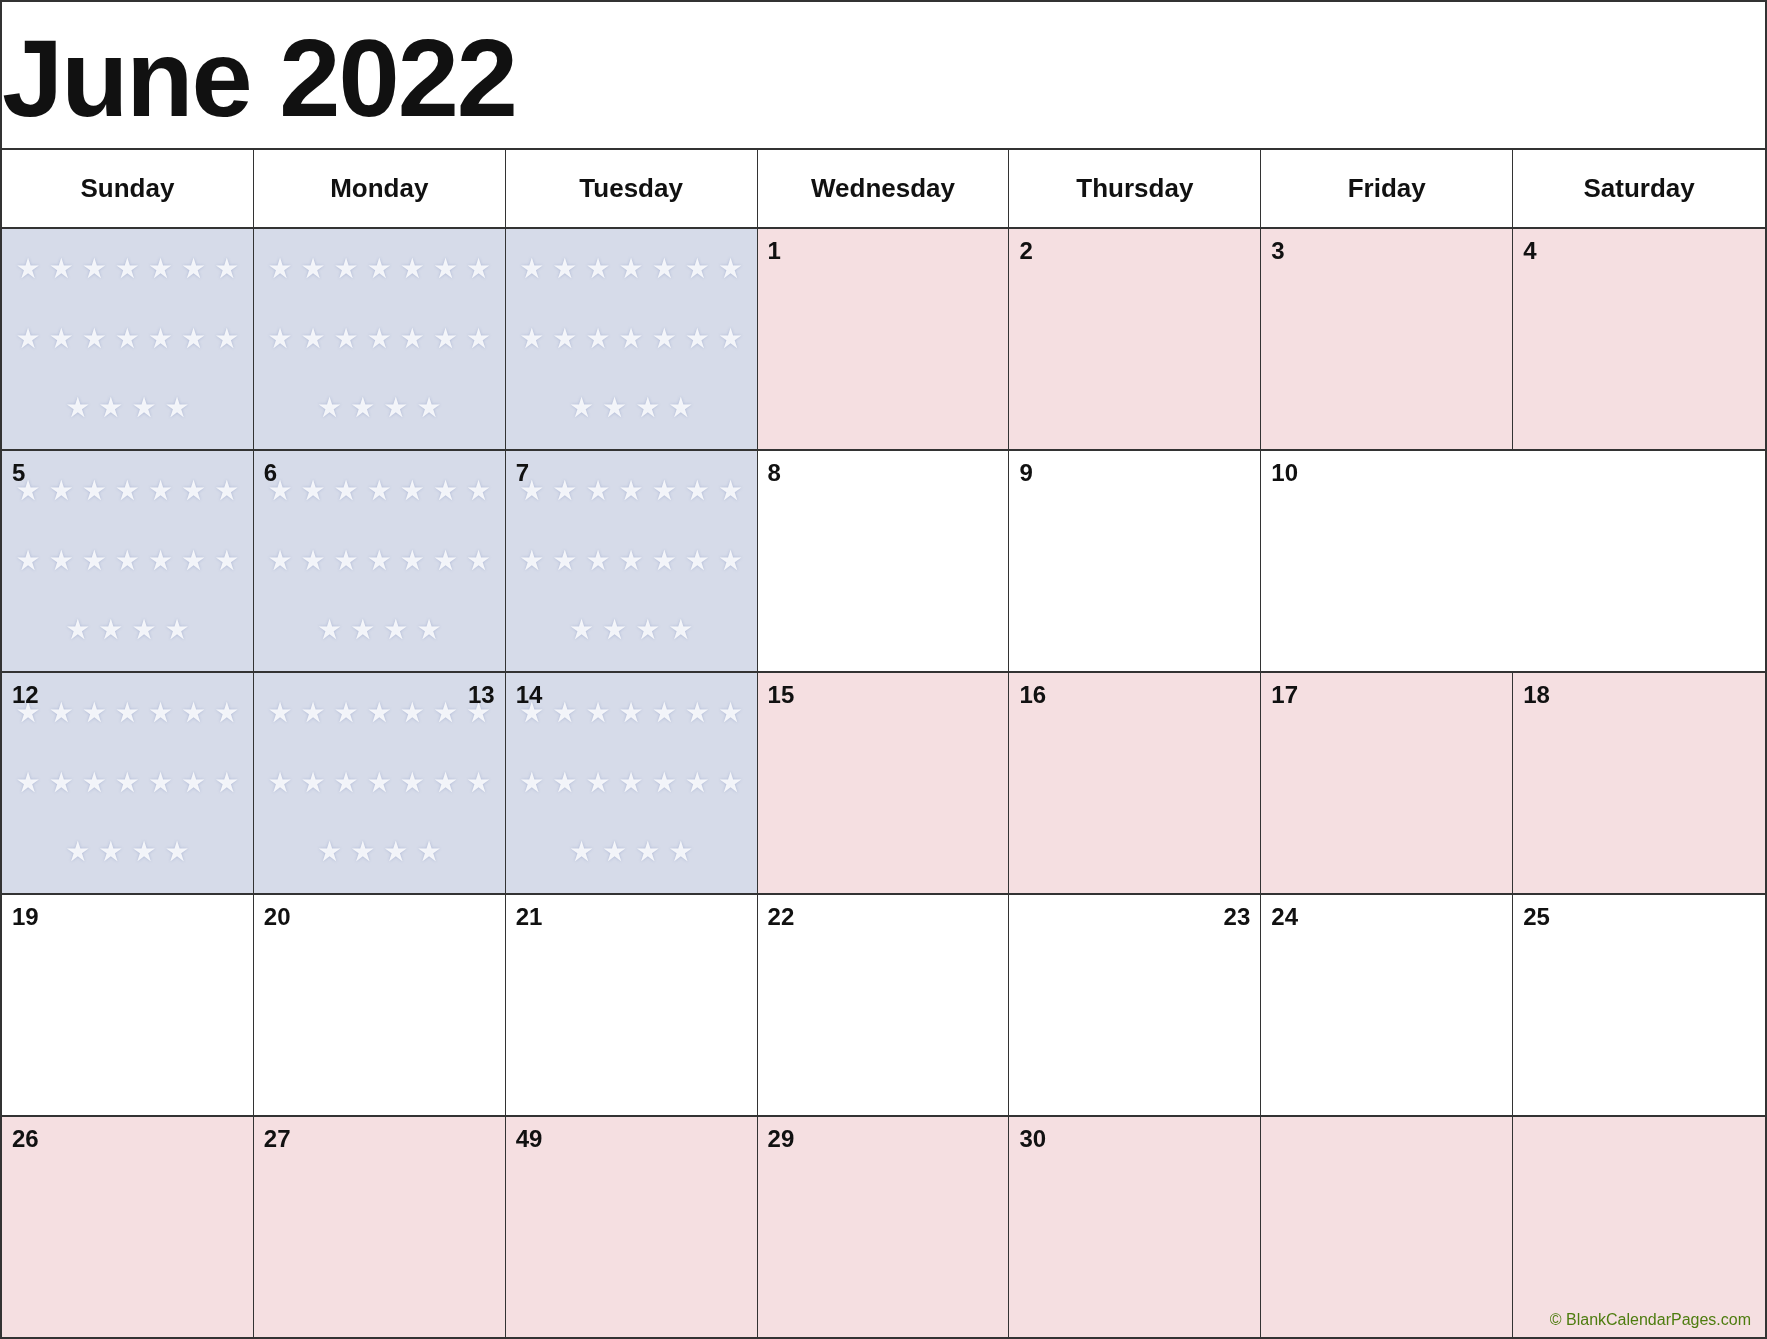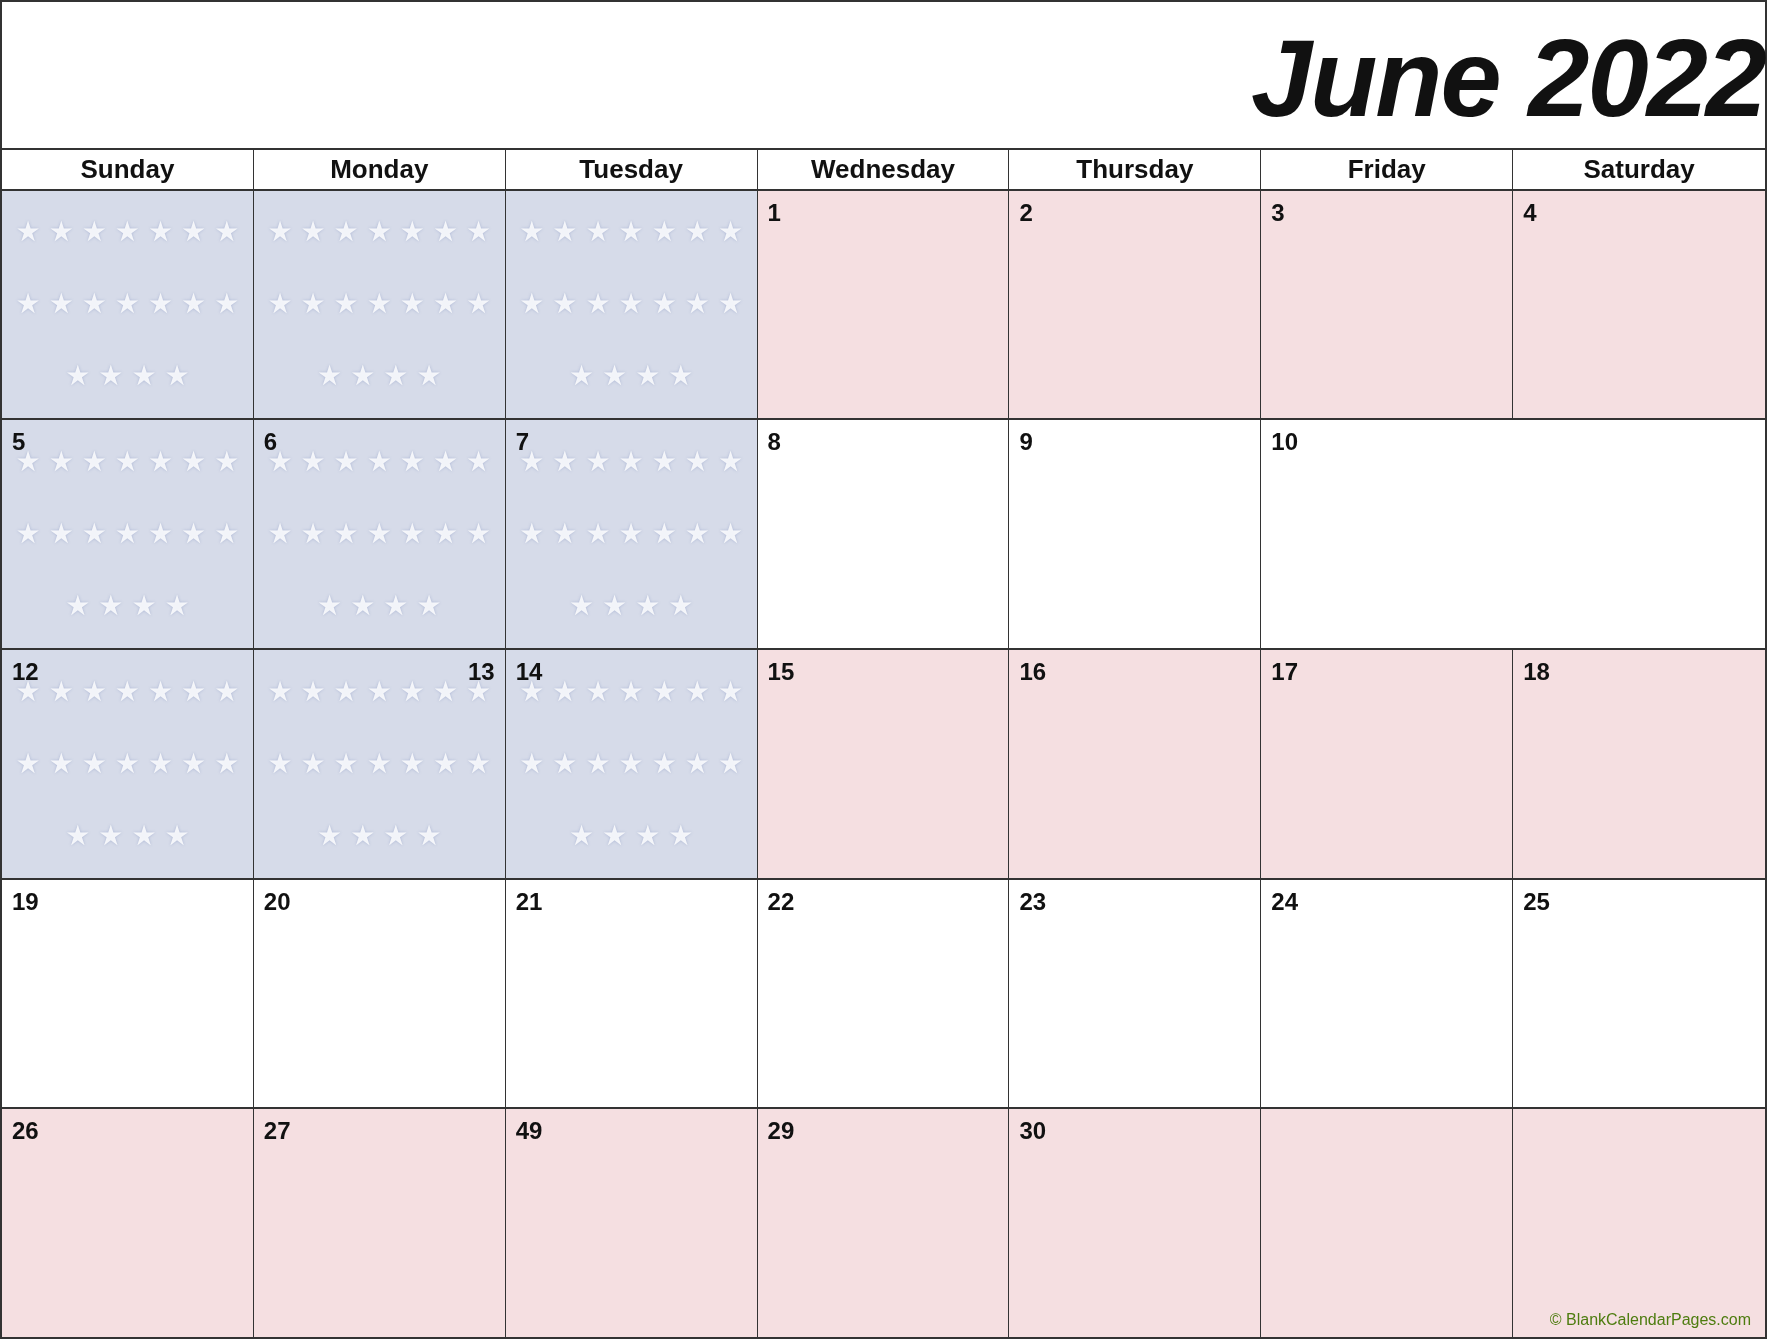--- a/index.html
+++ b/index.html
@@ -22,25 +22,24 @@
     .calendar-content {
       position: relative;
       z-index: 1;
       width: 100%;
       height: 100%;
       display: flex;
       flex-direction: column;
     }
 
     .calendar-header {
-      text-align: right;
-      padding: 18px 0 12px 16px;
+      text-align: left;
+      padding: 18px 0 12px 0;
       background: rgba(255,255,255,0.92);
       border-bottom: 2px solid #333;
-      font-style: italic;
     }
 
     .calendar-title {
       font-size: 110px;
       font-weight: 900;
       color: #111;
       letter-spacing: -2px;
       line-height: 1.05;
     }
 
@@ -51,21 +50,21 @@
     }
 
     .day-headers {
       display: grid;
       grid-template-columns: repeat(7, 1fr);
       border-bottom: 2px solid #333;
     }
 
     .day-header {
       text-align: center;
-      padding: 4px 4px;
+      padding: 23px 4px;
       font-size: 26px;
       font-weight: 700;
       color: #111;
       border-right: 1px solid #333;
       background: rgba(255,255,255,0.9);
     }
     .day-header:last-child { border-right: none; }
 
     .weeks-container {
       flex: 1;
@@ -413,21 +412,21 @@
             </div>
             <div class="day-cell" style="background: rgba(255, 255, 255, 0.85);">
               <span class="day-number">20</span>
             </div>
             <div class="day-cell" style="background: rgba(255, 255, 255, 0.85);">
               <span class="day-number">21</span>
             </div>
             <div class="day-cell" style="background: rgba(255, 255, 255, 0.85);">
               <span class="day-number">22</span>
             </div>
-            <div class="day-cell" style="background: rgba(255, 255, 255, 0.85);">
+            <div class="day-cell" style="background: rgba(255, 255, 255, 0.85); text-align: right;">
               <span class="day-number">23</span>
             </div>
             <div class="day-cell" style="background: rgba(255, 255, 255, 0.85);">
               <span class="day-number">24</span>
             </div>
             <div class="day-cell" style="background: rgba(255, 255, 255, 0.85);">
               <span class="day-number">25</span>
             </div>
           </div>
           <div class="week-row">

